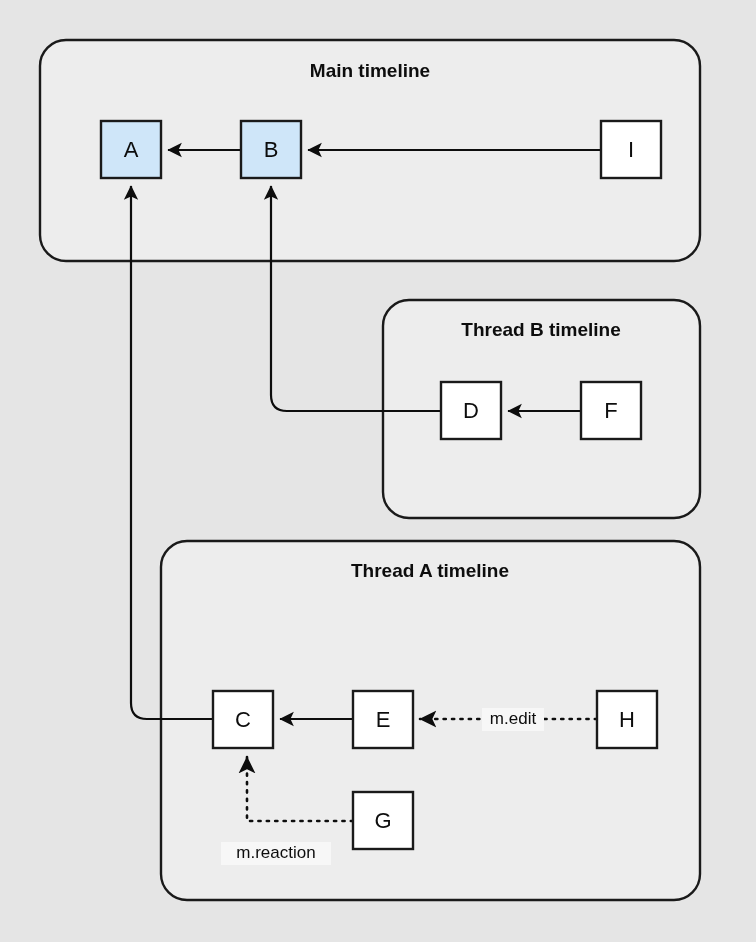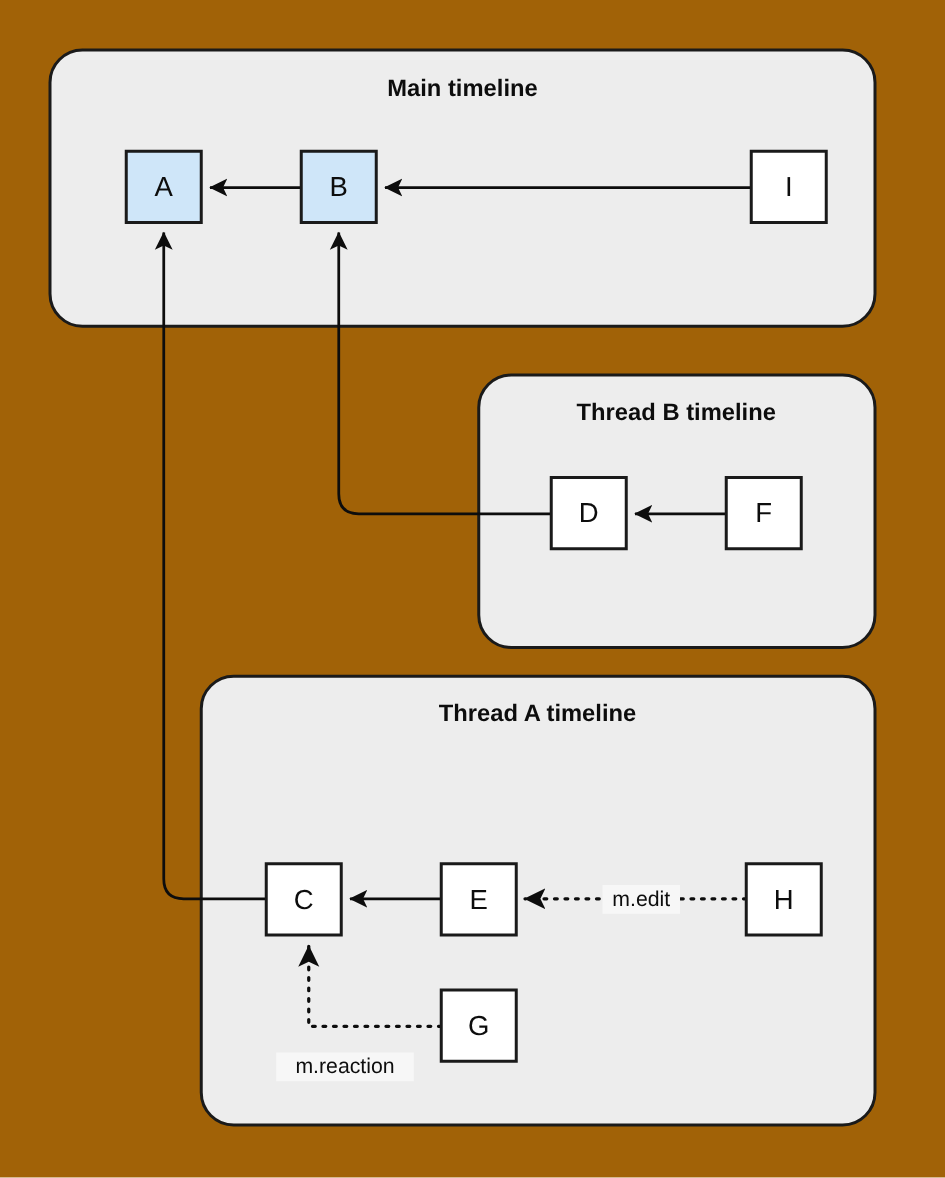--- a/index.html
+++ b/index.html
@@ -4,21 +4,21 @@
 <style>
   html, body {
     margin: 0;
     padding: 0;
     background: #ffffff;
   }
   #canvas {
     position: relative;
     width: 756px;
     height: 942px;
-    background: #a16207;
+    background: #e5e5e5;
     font-family: "Liberation Sans", sans-serif;
     overflow: hidden;
   }
   svg.layer {
     position: absolute;
     top: 0;
     left: 0;
     width: 756px;
     height: 942px;
   }

